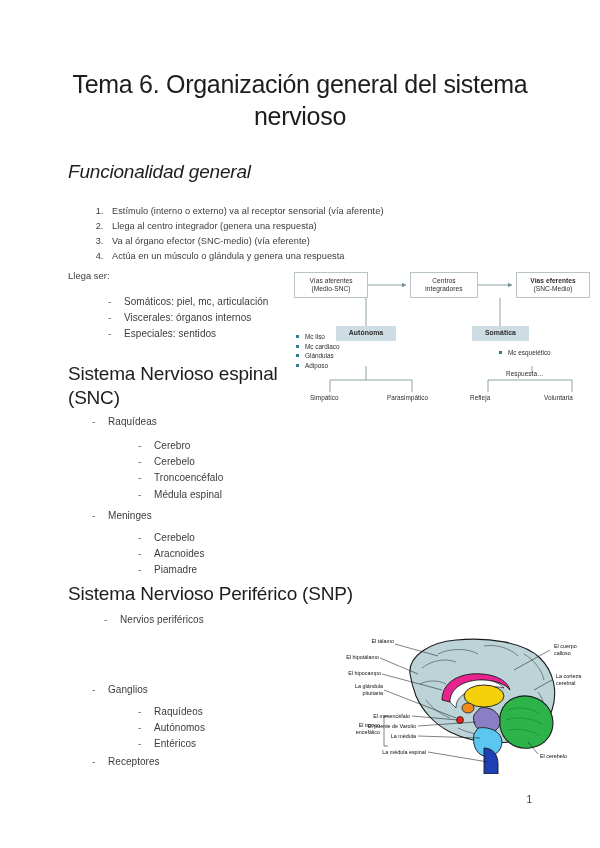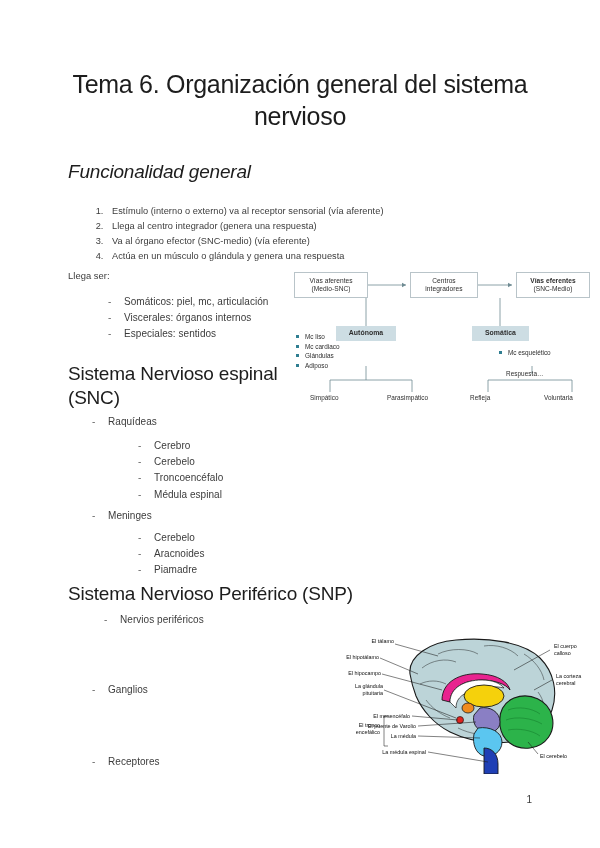--- a/index.html
+++ b/index.html
@@ -318,20 +318,25 @@
 
   <div class="h2 h2-snp">Sistema Nervioso Periférico (SNP)</div>
 
   <ul class="dash-list dl-snp-1">
     <li>Nervios periféricos</li>
   </ul>
 
   <ul class="dash-list dl-snp-2">
     <li>Ganglios</li>
   </ul>
+  <ul class="dash-list dl-snp-2a">
+    <li>Raquídeos</li>
+    <li>Autónomos</li>
+    <li>Entéricos</li>
+  </ul>
 
   <ul class="dash-list dl-snp-3">
     <li>Receptores</li>
   </ul>
 
   <div class="brain">
     <svg width="256" height="146" viewBox="0 0 256 146">
 
       <path d="M72 46 C70 28 92 14 118 12 C150 9 186 14 202 30
                C216 44 220 64 214 82 C208 100 192 112 172 114

